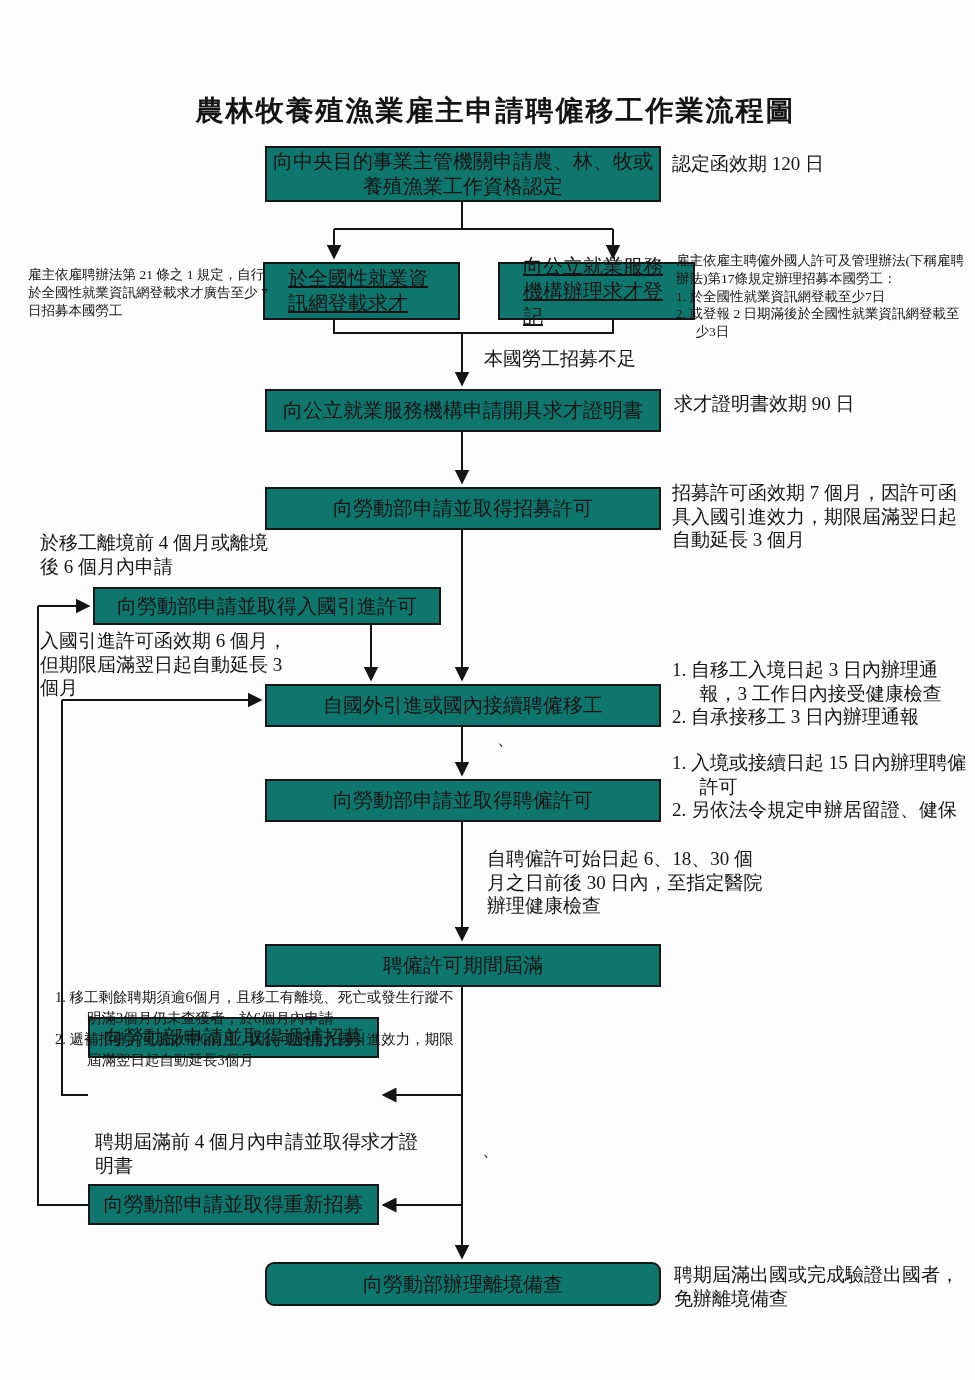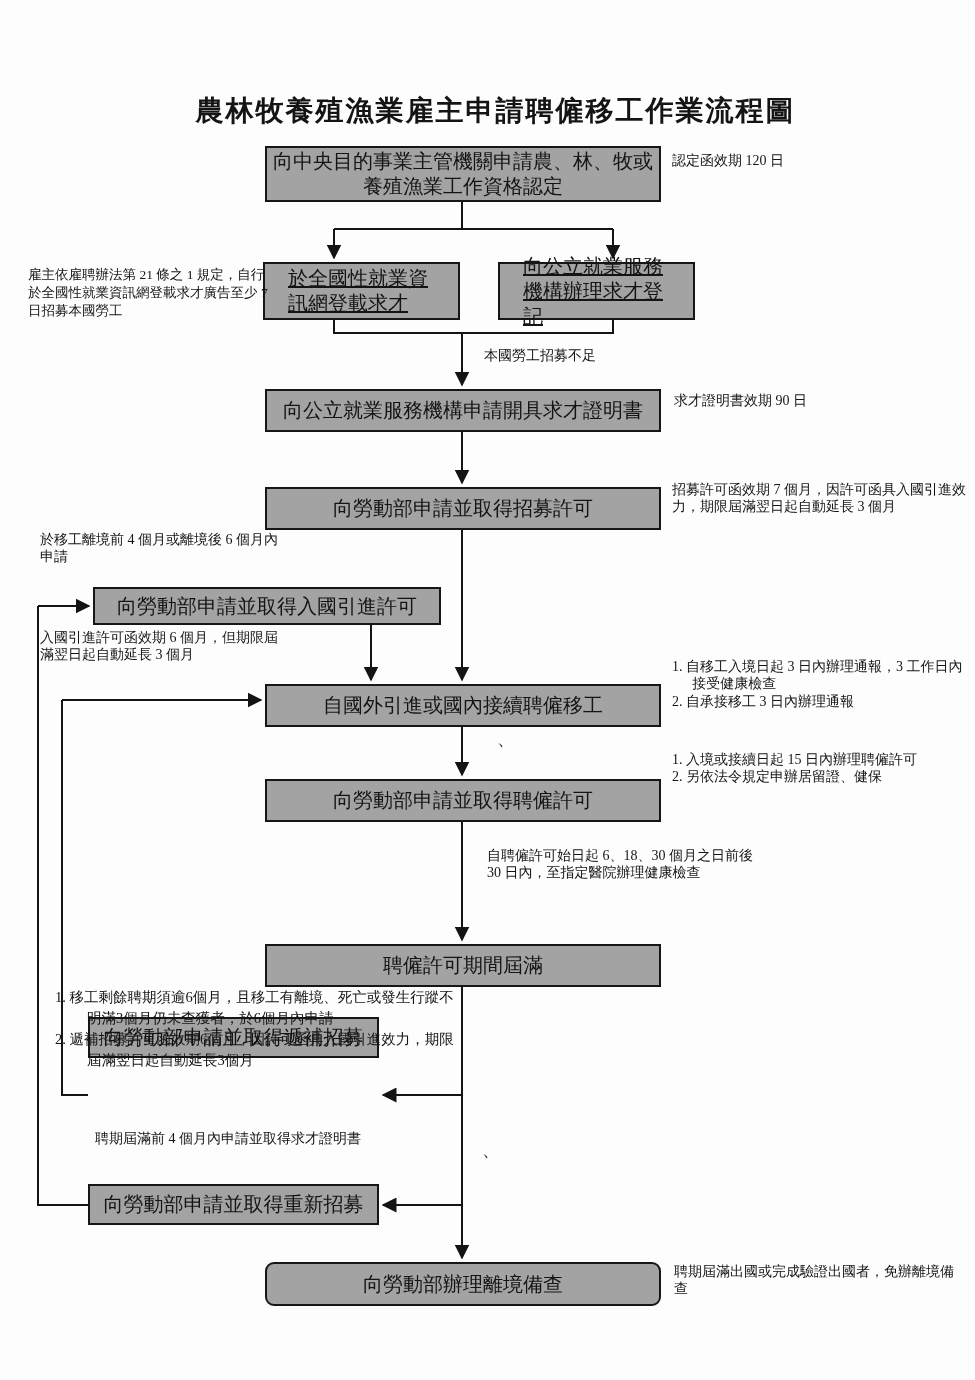--- a/index.html
+++ b/index.html
@@ -10,26 +10,26 @@
     overflow:hidden;
   }
   .title {
     position:absolute; top:84px; left:0; width:975px;
     text-align:center; font-size:28px; font-weight:bold;
     letter-spacing:2px; margin:8px;
   }
   svg.wires { position:absolute; top:0; left:0; pointer-events:none; }
   .node {
     position:absolute; box-sizing:border-box;
-    border:2px solid #161616; background:#a3a3a3;
+    border:2px solid #161616; background:#0f766e;
     display:flex; align-items:center; justify-content:center;
     text-align:center; font-size:20px; line-height:1.25; padding:2px 6px;
   }
   .node.left-align { justify-content:flex-start; text-align:left; padding:2px 23px;text-decoration:underline; }
-  .note { position:absolute; font-size:14px; line-height:1.24; }
+  .note { position:absolute; font-size:19px; line-height:1.24; }
   .note p { margin:0; }
   .small { font-size:13.5px; line-height:1.32; }
   .mid { font-size:14.5px; line-height:1.45; }
   .hang { padding-left:1.45em; text-indent:-1.45em; }
   .hang2 { padding-left:2.2em; text-indent:-2.2em; }
   .stray { position:absolute; font-size:18px; color:#333; }
 </style>
 </head>
 <body>
 
@@ -100,20 +100,25 @@
   <div class="node" style="left:88px; top:1184px; width:291px; height:41px;">向勞動部申請並取得重新招募</div>
 
   <div class="node" style="left:265px; top:1262px; width:396px; height:44px;border-radius:9px;">向勞動部辦理離境備查</div>
 
   <div class="note" style="left:484px; top:347px; width:220px;">本國勞工招募不足</div>
 
   <div class="note" style="left:487px; top:847px; width:282px;">自聘僱許可始日起 6、18、30 個月之日前後 30 日內，至指定醫院辦理健康檢查</div>
 
   <div class="note" style="left:672px; top:152px; width:290px;">認定函效期 120 日</div>
 
+  <div class="note small" style="left:676px; top:252px; width:294px;">
+    <p>雇主依雇主聘僱外國人許可及管理辦法(下稱雇聘辦法)第17條規定辦理招募本國勞工：</p>
+    <p class="hang">1. 於全國性就業資訊網登載至少7日</p>
+    <p class="hang">2. 或登報 2 日期滿後於全國性就業資訊網登載至少3日</p>
+  </div>
 
   <div class="note" style="left:674px; top:392px; width:290px;">求才證明書效期 90 日</div>
 
   <div class="note" style="left:672px; top:481px; width:296px;">招募許可函效期 7 個月，因許可函具入國引進效力，期限屆滿翌日起自動延長 3 個月</div>
 
   <div class="note" style="left:672px; top:658px; width:302px;">
     <p class="hang">1. 自移工入境日起 3 日內辦理通報，3 工作日內接受健康檢查</p>
     <p class="hang">2. 自承接移工 3 日內辦理通報</p>
   </div>
 

